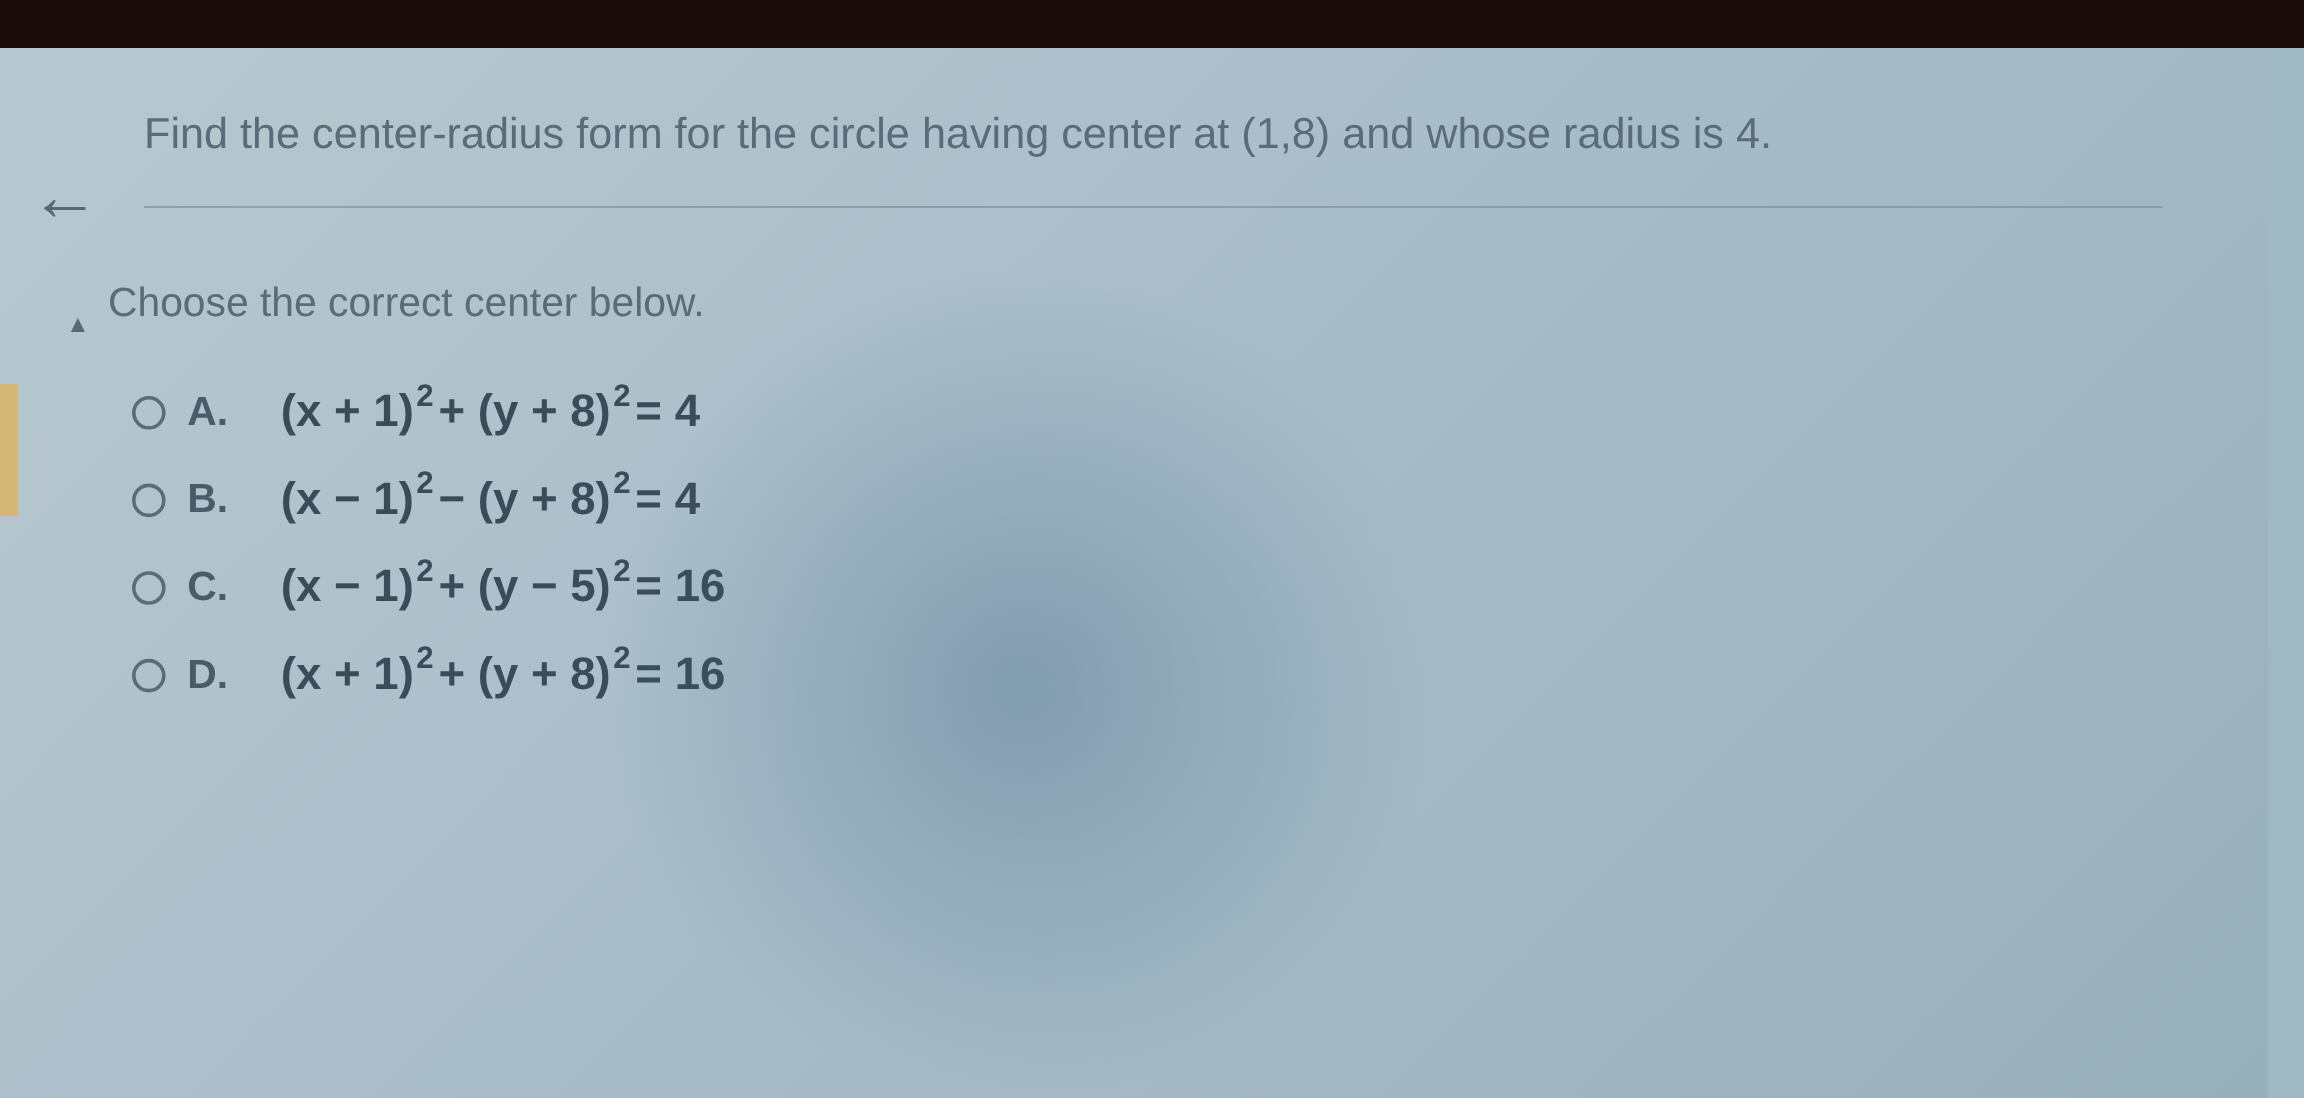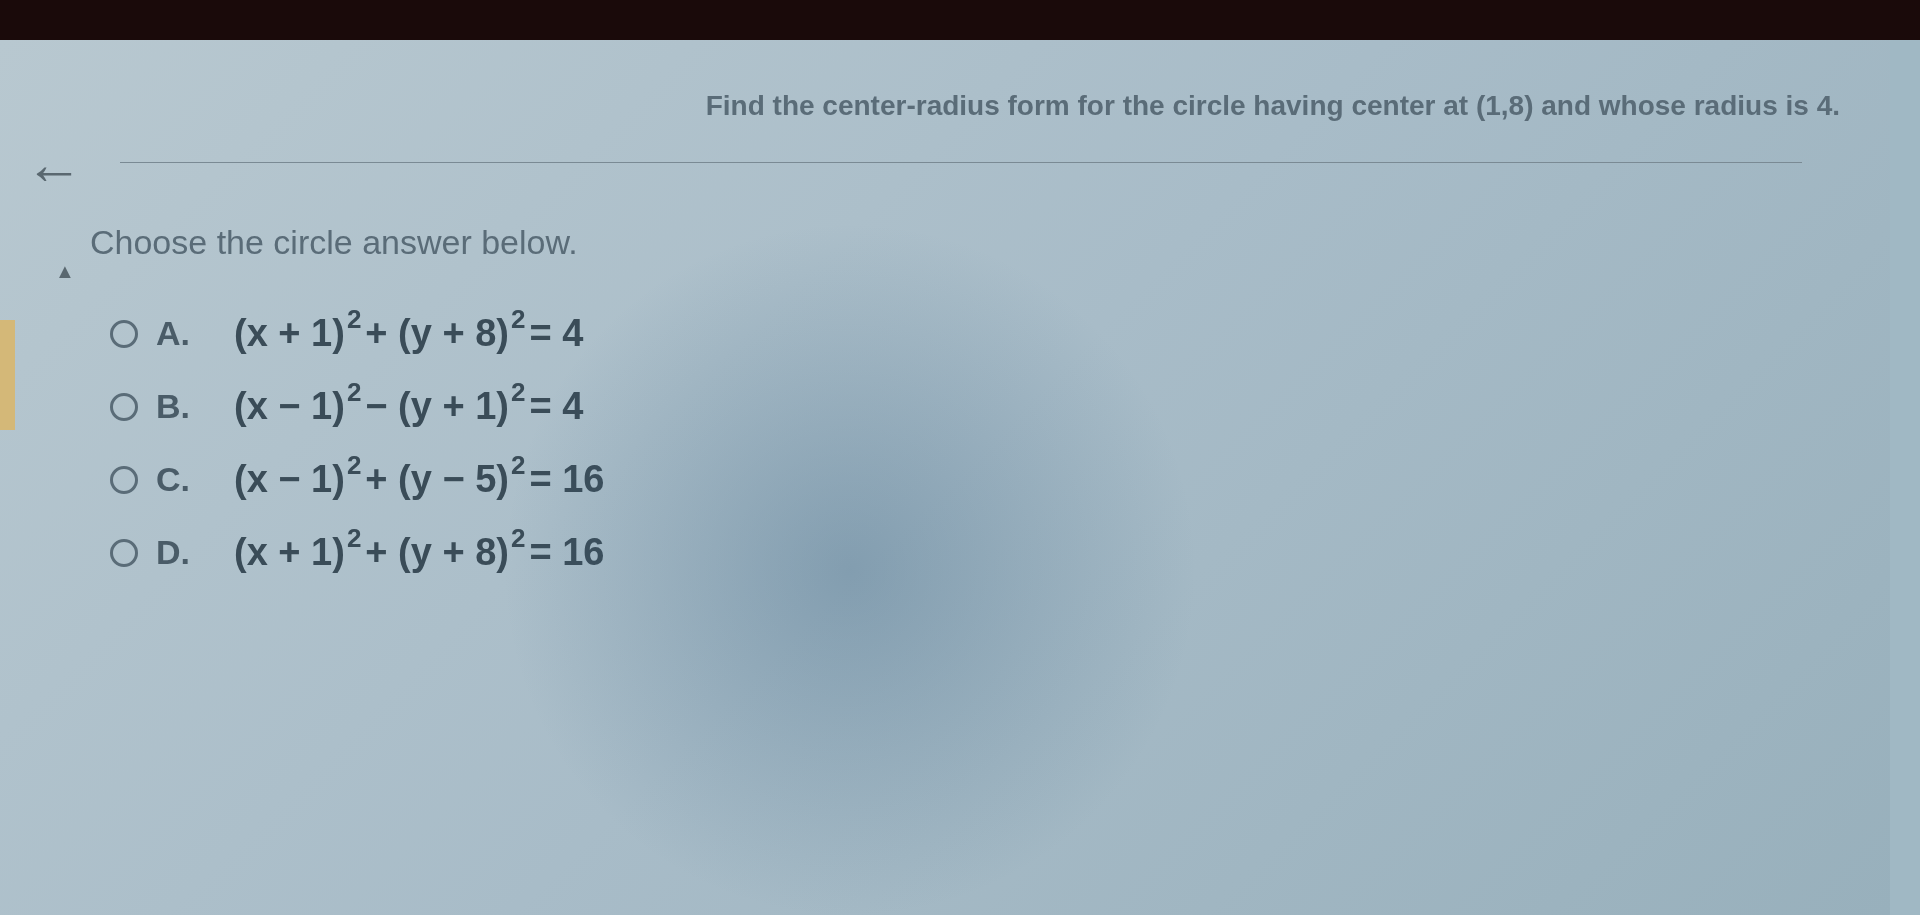--- a/index.html
+++ b/index.html
@@ -61,25 +61,24 @@
     .yellow-tab {
       position: absolute;
       top: 280px;
       left: 0;
       width: 15px;
       height: 110px;
       background: #d4b878;
     }
     .question-text {
       color: #5a6c78;
-      font-size: 28px;
-      font-weight: 700;
+      font-size: 36px;
+      font-weight: 400;
       margin-bottom: 40px;
       padding-right: 50px;
-      text-align: right;
     }
     .divider {
       border: none;
       border-top: 1px solid #7a8a94;
       margin-bottom: 60px;
       width: 95%;
     }
     .instruction-text {
       color: #5a6c78;
       font-size: 34px;
@@ -138,21 +137,21 @@
   <div class="shadow-overlay"></div>
 
   <div class="back-icon">←</div>
   <div class="scroll-icon">▲</div>
   <div class="yellow-tab"></div>
 
   <div class="question-text">Find the center-radius form for the circle having center at (1,8) and whose radius is 4.</div>
 
   <hr class="divider">
 
-  <div class="instruction-text">Choose the circle answer below.</div>
+  <div class="instruction-text">Choose the correct center below.</div>
 
   <div class="options-container">
 
     <div class="option-row">
       <div class="radio-circle"></div>
       <span class="option-label">A.</span>
       <span class="equation">
         <span>(x + 1)</span>
           <span class="exp">2</span>
           <span> + (y + 8)</span>
@@ -160,21 +159,21 @@
           <span> = 4</span>
       </span>
     </div>
 
     <div class="option-row">
       <div class="radio-circle"></div>
       <span class="option-label">B.</span>
       <span class="equation">
         <span>(x − 1)</span>
           <span class="exp">2</span>
-          <span> − (y + 1)</span>
+          <span> − (y + 8)</span>
           <span class="exp">2</span>
           <span> = 4</span>
       </span>
     </div>
 
     <div class="option-row">
       <div class="radio-circle"></div>
       <span class="option-label">C.</span>
       <span class="equation">
         <span>(x − 1)</span>

